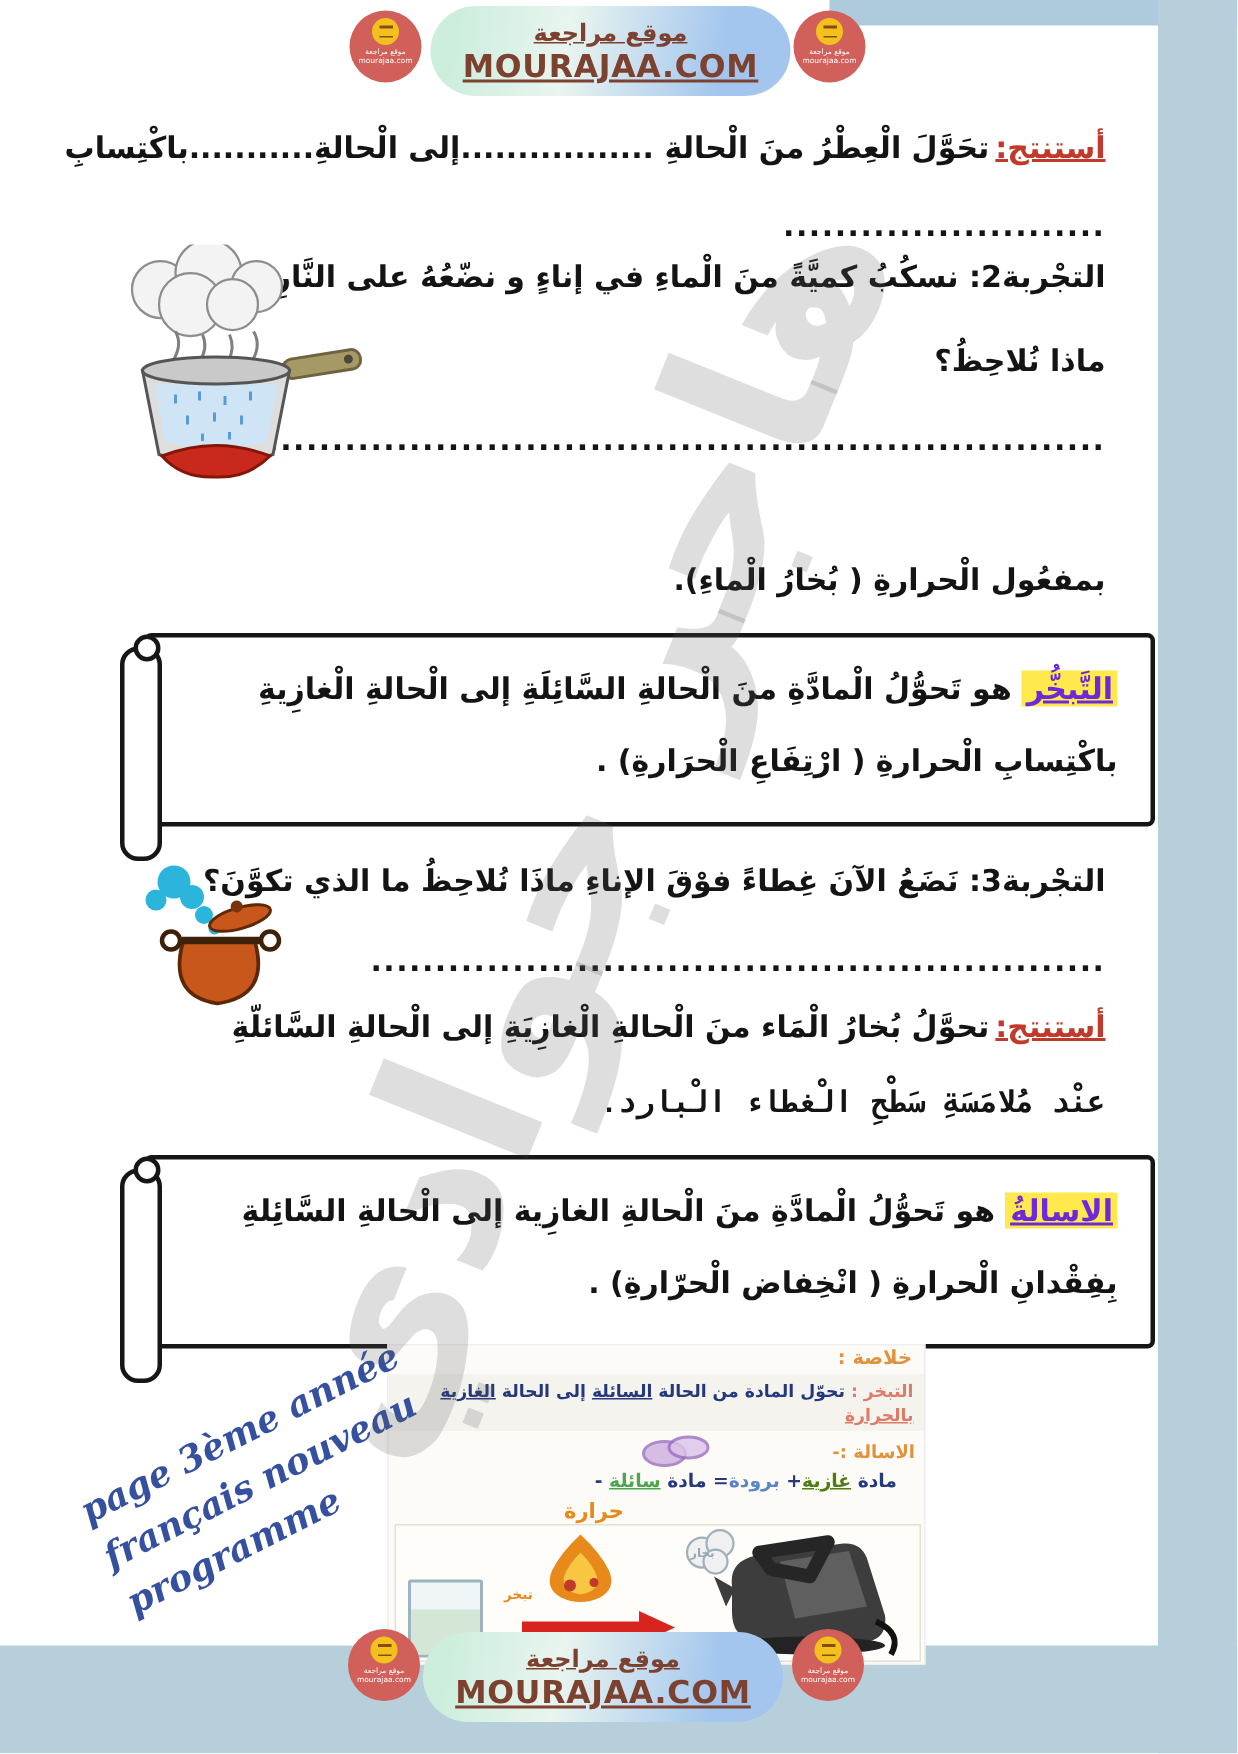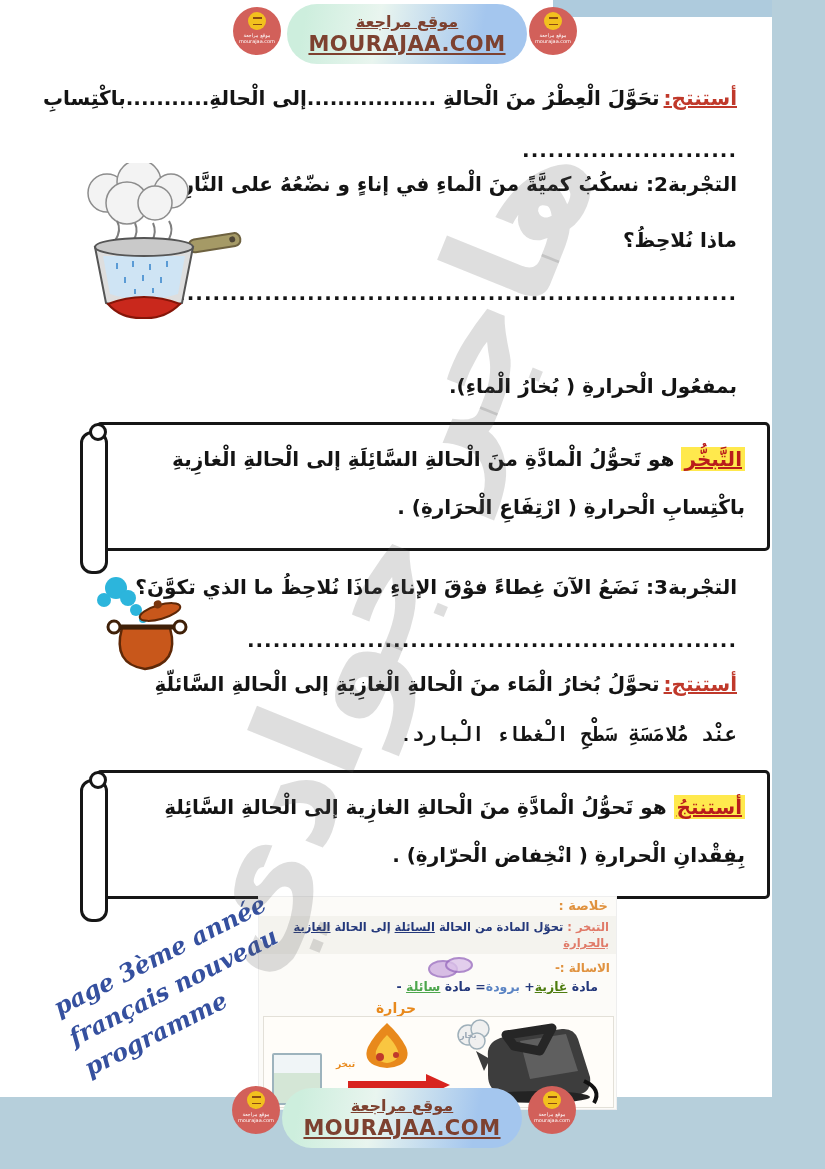--- a/index.html
+++ b/index.html
@@ -32,21 +32,21 @@
 
   
   .scroll{position:absolute;left:80px;width:690px;z-index:2;}
   .scroll .rect{margin-left:16px;border:3px solid #161616;border-radius:5px;background:#fff;
         padding:10px 22px 8px 18px;}
   .scroll .roll{position:absolute;left:0;top:9px;width:22px;height:calc(100% + 8px);
         border:3px solid #161616;border-radius:12px;background:#fff;}
   .scroll .curl{position:absolute;left:9px;top:1px;width:12px;height:12px;border:3px solid #161616;
         border-radius:50%;background:#fff;}
   .defpar{direction:rtl;text-align:right;font-weight:bold;font-size:20px;color:#141414;line-height:48px;}
-  .term{background:#ffe94d;color:#b91c1c;text-decoration:underline;padding:0 3px;}
+  .term{background:#ffe94d;color:#6d28d9;text-decoration:underline;padding:0 3px;}
 
   
   .watermark{position:absolute;left:0px;top:430px;width:800px;text-align:center;z-index:40;
         font-size:150px;font-weight:bold;color:rgba(90,90,90,0.20);transform:rotate(-68deg);
         pointer-events:none;direction:rtl;letter-spacing:8px;white-space:nowrap;}
 
   
   .side-note{position:absolute;left:58px;top:935px;width:235px;transform:rotate(-27deg);
         color:#35509f;font-family:"DejaVu Serif","Liberation Serif",serif;font-style:italic;
         font-weight:bold;font-size:24px;line-height:34px;white-space:pre-line;z-index:3;}
@@ -189,21 +189,21 @@
   <div class="ar dots" style="right:88px;top:628px;">.........................................................</div>
 
   <div class="ar nowrap" style="right:88px;top:672px;">
     <span class="lbl">أستنتج:</span><span>تحوَّلُ بُخارُ الْمَاء منَ الْحالةِ الْغازِيَةِ إلى الْحالةِ السَّائلّةِ</span>
   </div>
   <div class="ar nowrap" style="right:88px;top:722px;font-family:Liberation Mono, monospace;">عنْد مُلامَسَةِ سَطْحِ الْغطاء الْبارد.</div>
 
   <div class="scroll" style="top:770px;">
     <div class="rect" style="min-height:105px;">
       <div class="defpar">
-        <span class="term">أستنتجُ</span><span> هو تَحوُّلُ الْمادَّةِ منَ الْحالةِ الغازِية إلى الْحالةِ السَّائِلةِ بِفِقْدانِ الْحرارةِ ( انْخِفاض الْحرّارةِ) .</span>
+        <span class="term">الاسالةُ</span><span> هو تَحوُّلُ الْمادَّةِ منَ الْحالةِ الغازِية إلى الْحالةِ السَّائِلةِ بِفِقْدانِ الْحرارةِ ( انْخِفاض الْحرّارةِ) .</span>
       </div>
     </div>
     <div class="roll"></div>
     <div class="curl"></div>
   </div>
 
   <div class="side-note">page 3ème année
 français nouveau
 programme</div>
 

